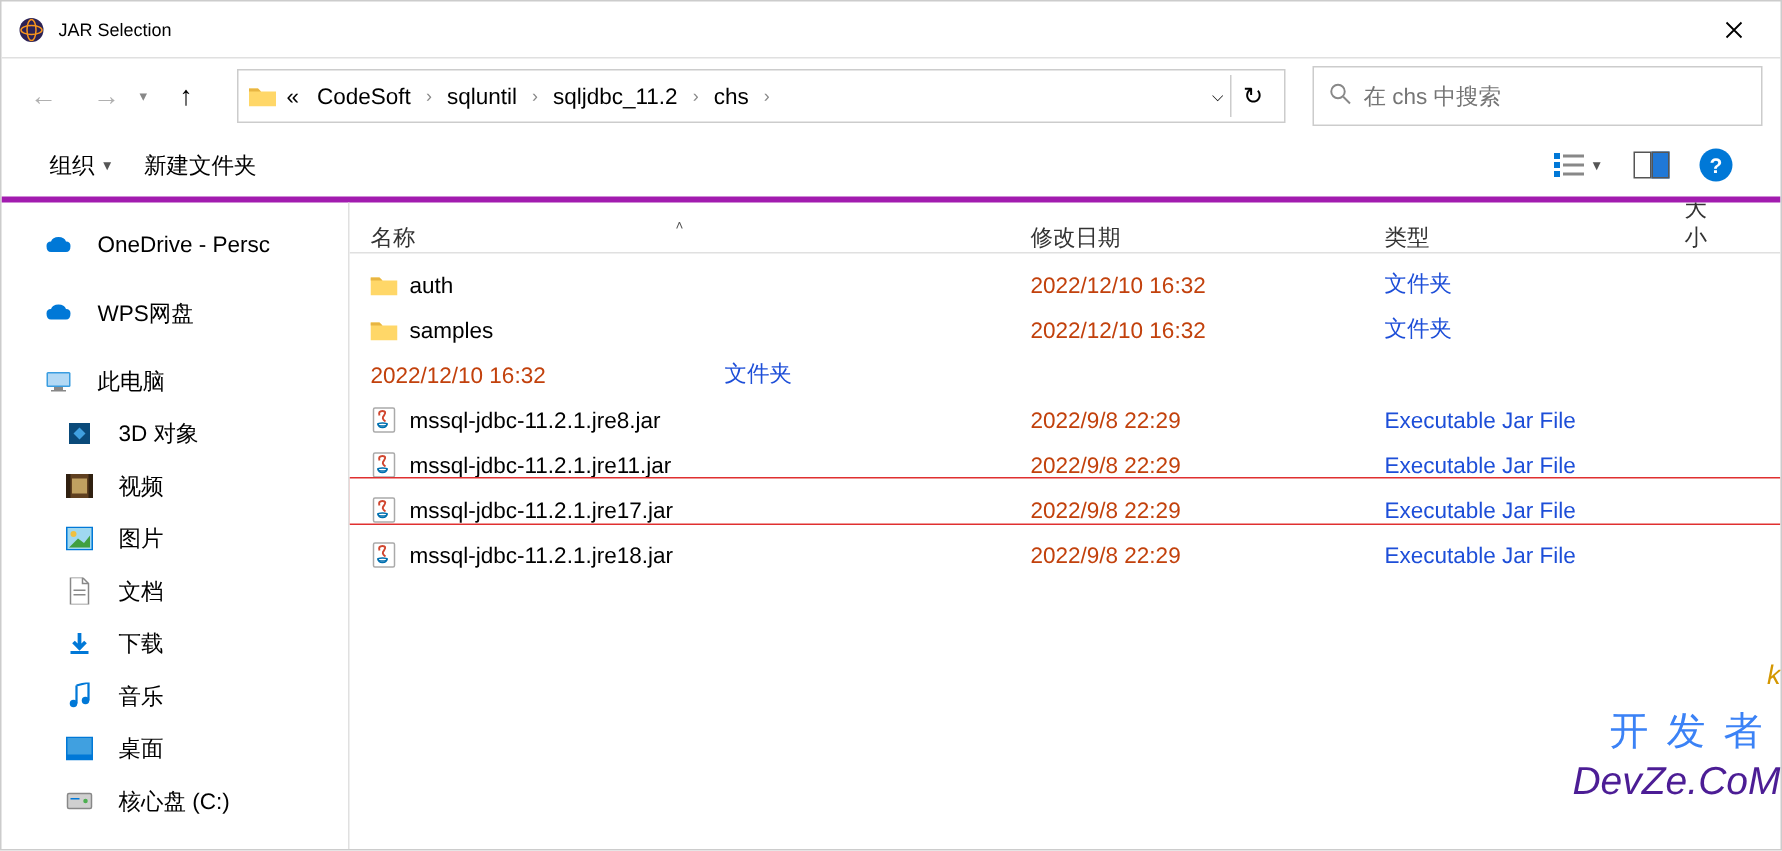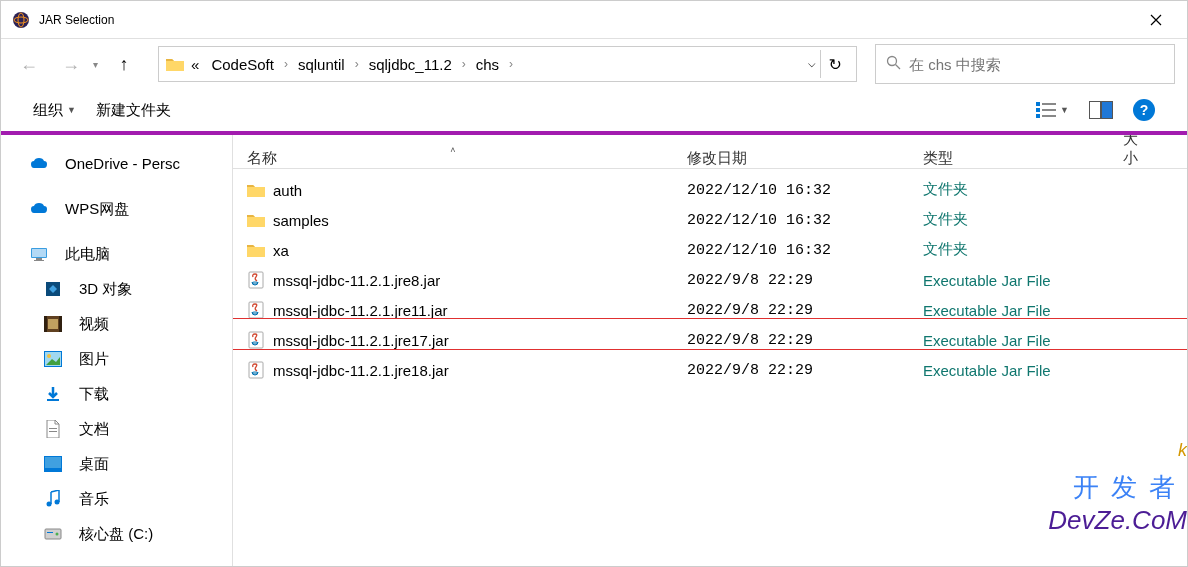--- a/index.html
+++ b/index.html
@@ -53,22 +53,22 @@
     .fl-col.date { flex: 0 0 236px; }
     .fl-col.type { flex: 0 0 200px; }
     .fl-col.size { flex: 0 0 40px; }
     .sort-arrow { position: absolute; left: 50%; top: -4px; transform: translateX(-50%); font-size: 9px; color: #555; }
     
     .fl-body { overflow: auto; }
     .fl-row { display: flex; height: 30px; align-items: flex-end; cursor: pointer; font-size: 15px; }
     .fl-row.highlighted { outline: 1px solid #e03030; }
     .fl-cell { padding-left: 14px; display: flex; align-items: center; gap: 8px; }
     .fl-cell.name { flex: 0 0 440px; }
-    .fl-cell.date { flex: 0 0 236px; color: #000000; font-family: Liberation Mono, monospace; }
-    .fl-cell.type { flex: 0 0 200px; color: #0f766e; }
+    .fl-cell.date { flex: 0 0 236px; color: #c2410c; }
+    .fl-cell.type { flex: 0 0 200px; color: #1d4ed8; }
     .file-icon { width: 18px; height: 18px; display: inline-flex; align-items: center; justify-content: center; }
     
     .watermark { position: absolute; right: 0; bottom: 30px; text-align: right; font-family: "Arial", sans-serif; pointer-events: none; }
     .wm-line1 { color: #3b82f6; font-size: 26px; letter-spacing: 12px; font-weight: 400; }
     .wm-line2 { color: #4c1d95; font-size: 26px; font-weight: 400; font-style: italic; }
     .wm-accent { position: absolute; right: 0; top: -30px; color: #d49700; font-size: 18px; font-style: italic; }
   </style>
 </head>
 <body>
 
@@ -217,56 +217,56 @@
             <rect x="0" y="0" width="18" height="16" fill="#0078d7"></rect>
             <rect x="1" y="1" width="16" height="14" fill="#a0d8f0"></rect>
             <circle cx="5" cy="5" r="2" fill="#f0c040"></circle>
             <path d="M2 14 L8 8 L12 11 L16 6 L16 14 Z" fill="#40a040"></path>
           </svg>
         </span>
         <span>图片</span>
       </div>
       <div class="sb-item indent">
         <span class="sb-icon">
-          <svg width="18" height="18" viewBox="0 0 18 18">
-            <path d="M9 2 L9 12 M5 8 L9 12 L13 8" stroke="#0078d7" stroke-width="2.5" fill="none"></path>
-            <rect x="3" y="14" width="12" height="2" fill="#0078d7"></rect>
-          </svg>
-        </span>
-        <span>下载</span>
-      </div>
-      <div class="sb-item indent">
-        <span class="sb-icon">
           <svg width="16" height="18" viewBox="0 0 16 18">
             <path d="M2 0 L10 0 L14 4 L14 18 L2 18 Z" fill="#fff" stroke="#888"></path>
             <path d="M10 0 L10 4 L14 4" fill="none" stroke="#888"></path>
             <rect x="4" y="8" width="8" height="1" fill="#888"></rect>
             <rect x="4" y="11" width="8" height="1" fill="#888"></rect>
           </svg>
         </span>
         <span>文档</span>
       </div>
       <div class="sb-item indent">
         <span class="sb-icon">
-          <svg width="18" height="16" viewBox="0 0 18 16">
-            <rect x="0" y="0" width="18" height="16" fill="#0078d7"></rect>
-            <rect x="1" y="1" width="16" height="11" fill="#40a0e0"></rect>
-          </svg>
-        </span>
-        <span>桌面</span>
+          <svg width="18" height="18" viewBox="0 0 18 18">
+            <path d="M9 2 L9 12 M5 8 L9 12 L13 8" stroke="#0078d7" stroke-width="2.5" fill="none"></path>
+            <rect x="3" y="14" width="12" height="2" fill="#0078d7"></rect>
+          </svg>
+        </span>
+        <span>下载</span>
       </div>
       <div class="sb-item indent">
         <span class="sb-icon">
           <svg width="16" height="18" viewBox="0 0 16 18">
             <path d="M6 2 L14 0 L14 12 M6 2 L6 14" stroke="#0078d7" stroke-width="1.5" fill="none"></path>
             <circle cx="4" cy="14" r="2.5" fill="#0078d7"></circle>
             <circle cx="12" cy="12" r="2.5" fill="#0078d7"></circle>
           </svg>
         </span>
         <span>音乐</span>
+      </div>
+      <div class="sb-item indent">
+        <span class="sb-icon">
+          <svg width="18" height="16" viewBox="0 0 18 16">
+            <rect x="0" y="0" width="18" height="16" fill="#0078d7"></rect>
+            <rect x="1" y="1" width="16" height="11" fill="#40a0e0"></rect>
+          </svg>
+        </span>
+        <span>桌面</span>
       </div>
       <div class="sb-item indent">
         <span class="sb-icon">
           <svg width="18" height="16" viewBox="0 0 18 16">
             <rect x="1" y="3" width="16" height="10" rx="1" fill="#d0d0d0" stroke="#888"></rect>
             <circle cx="13" cy="8" r="1.5" fill="#4caf50"></circle>
             <rect x="3" y="6" width="6" height="1" fill="#0078d7"></rect>
           </svg>
         </span>
         <span>核心盘 (C:)</span>
@@ -304,29 +304,20 @@
                 <path d="M0 2 L6 2 L8 4 L18 4 L18 14 L0 14 Z" fill="#ffd768"></path>
                 <path d="M0 2 L6 2 L8 4 L0 4 Z" fill="#e8b542"></path>
               </svg>
             </span>
             <span>samples</span>
           </div>
           <div class="fl-cell date">2022/12/10 16:32</div>
           <div class="fl-cell type">文件夹</div>
         </div>
         <div class="fl-row">
-          <div class="fl-cell name">
-            <span class="file-icon">
-              <svg width="18" height="14" viewBox="0 0 18 14">
-                <path d="M0 2 L6 2 L8 4 L18 4 L18 14 L0 14 Z" fill="#ffd768"></path>
-                <path d="M0 2 L6 2 L8 4 L0 4 Z" fill="#e8b542"></path>
-              </svg>
-            </span>
-            <span>xa</span>
-          </div>
           <div class="fl-cell date">2022/12/10 16:32</div>
           <div class="fl-cell type">文件夹</div>
         </div>
         <div class="fl-row">
           <div class="fl-cell name">
             <span class="file-icon">
               <svg width="18" height="18" viewBox="0 0 18 18">
                 <rect x="2" y="1" width="14" height="16" rx="1" fill="#fff" stroke="#aaa"></rect>
                 <path d="M6 6 Q5 3 8 3 Q11 3 9 6 Q7 8 10 10" stroke="#d1462f" stroke-width="1.3" fill="none"></path>
                 <ellipse cx="8" cy="12" rx="3" ry="1" fill="none" stroke="#0070b0" stroke-width="1"></ellipse>

